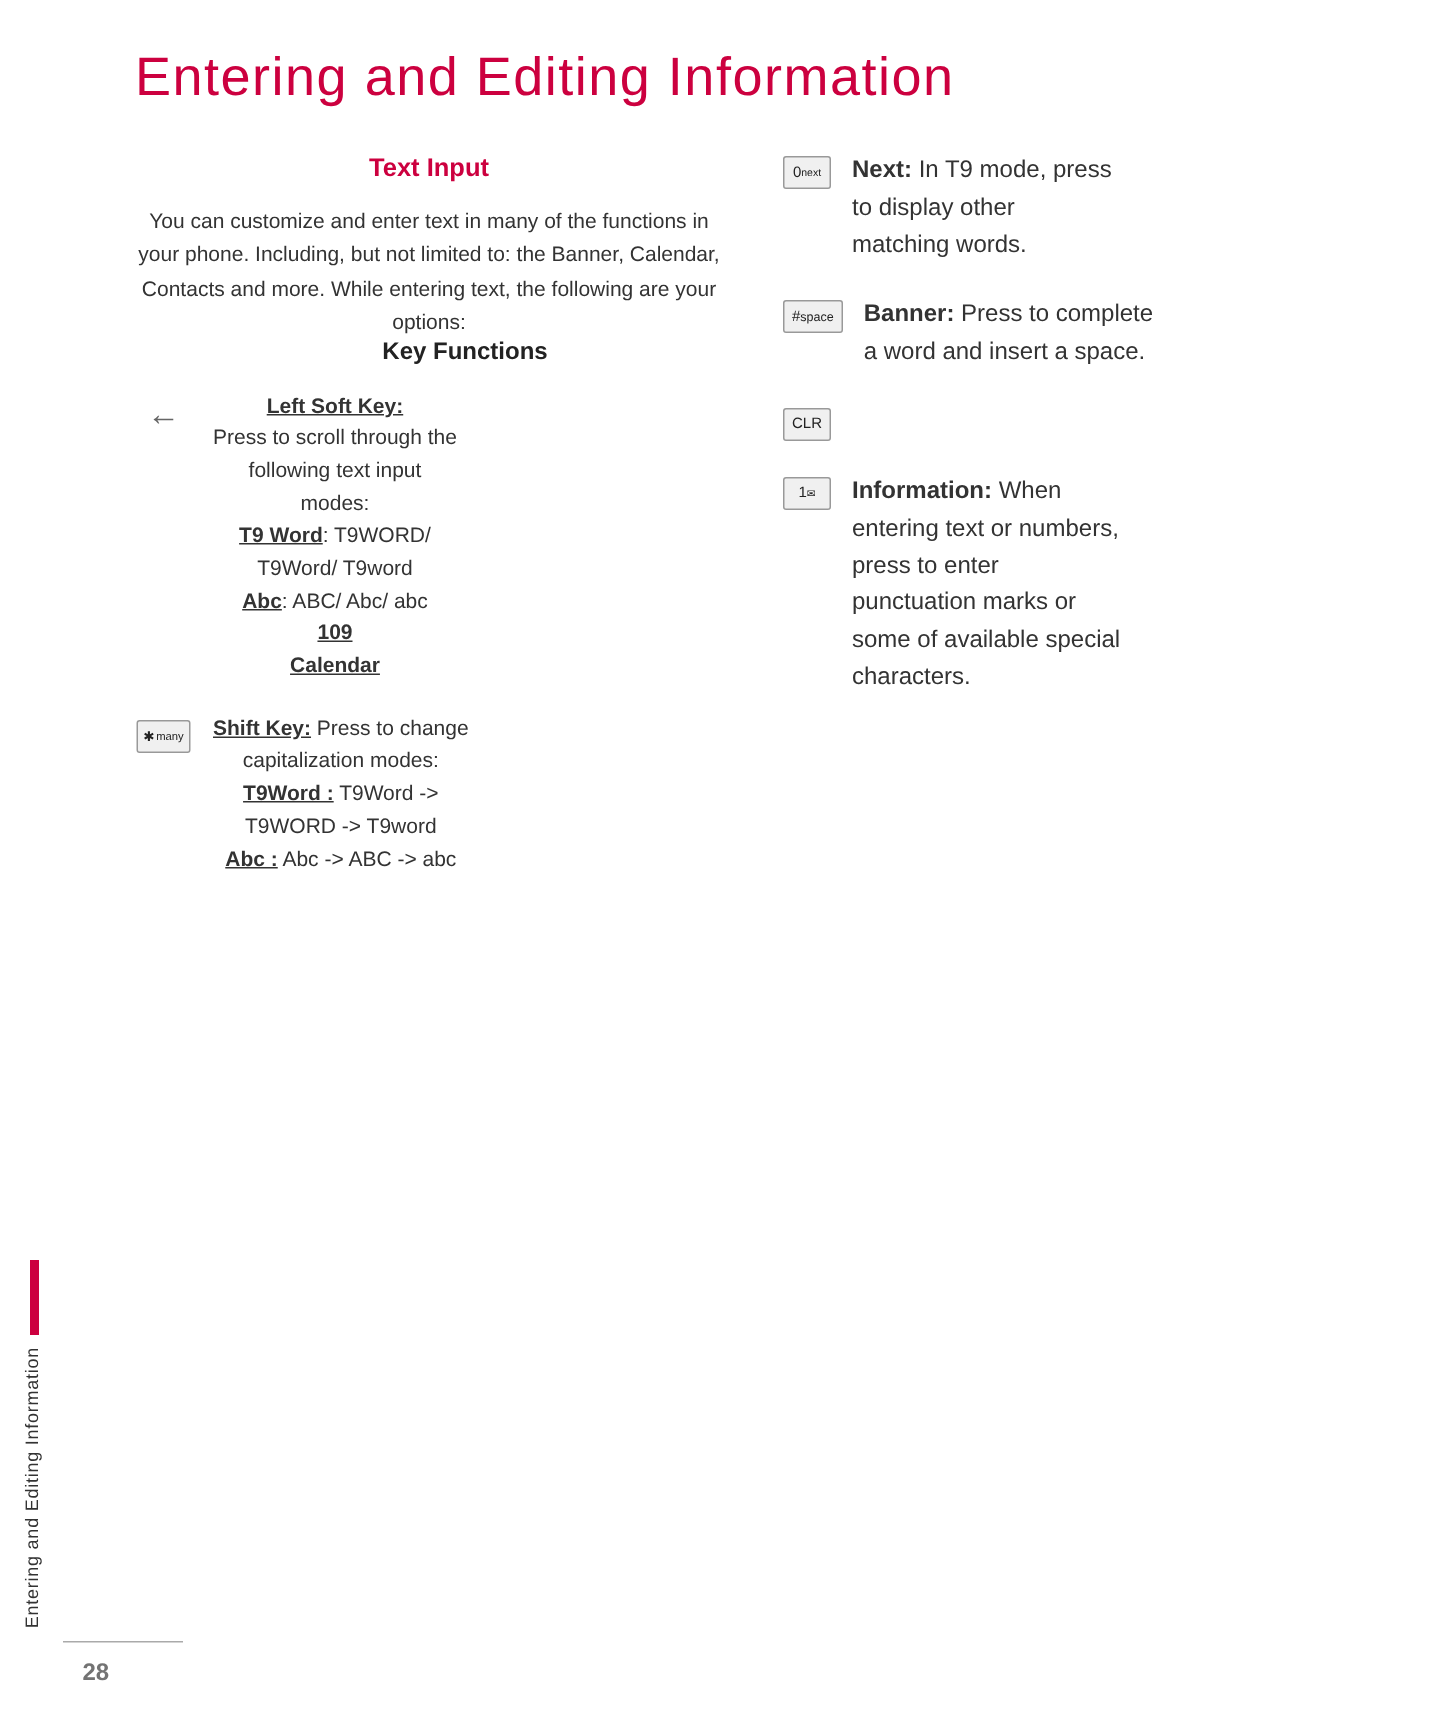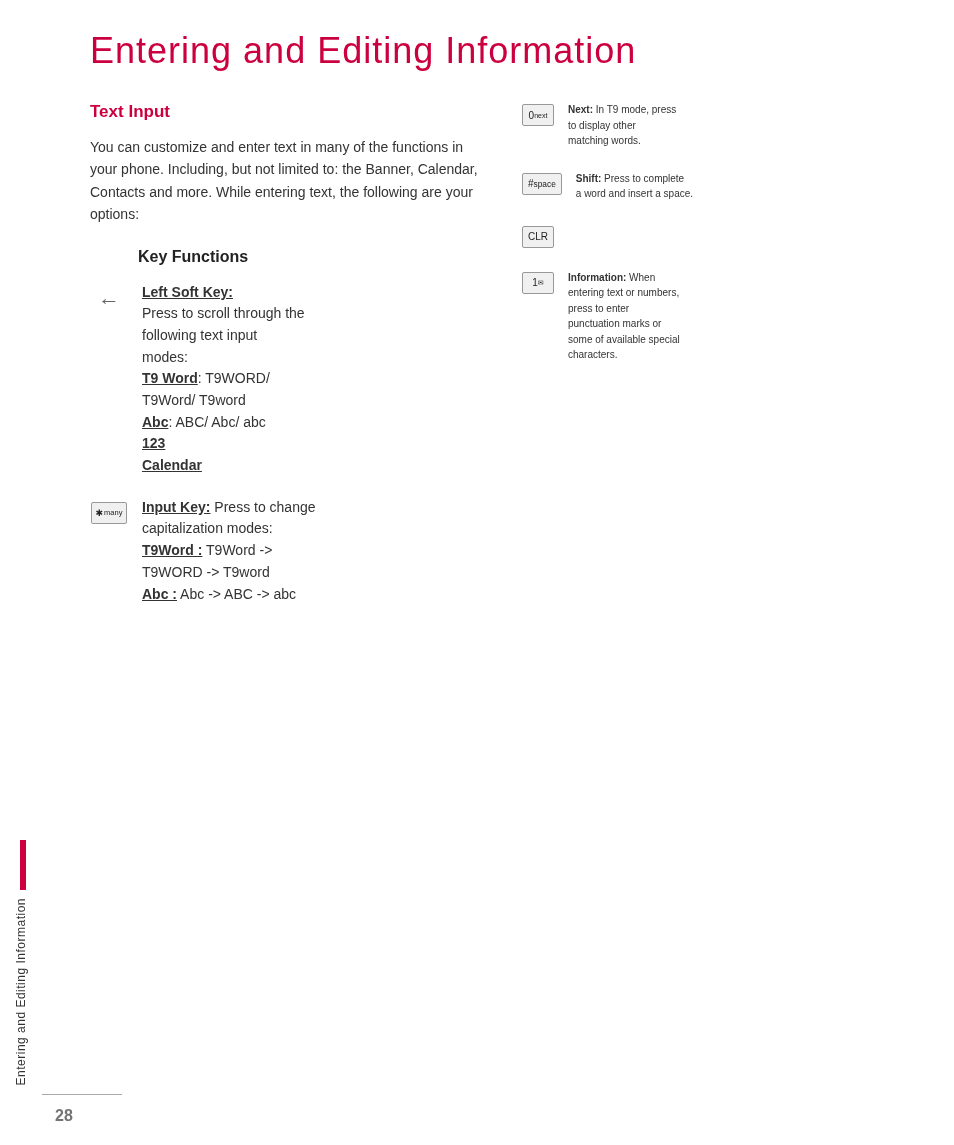--- a/index.html
+++ b/index.html
@@ -63,20 +63,21 @@
 
     
     .columns {
       display: flex;
       gap: 40px;
     }
 
     .col-left {
       flex: 1;
       max-width: 420px;
+      text-align: center;
     }
 
     .col-right {
       flex: 1;
       max-width: 420px;
       padding-top: 0;
     }
 
     
     .section-heading {
@@ -84,21 +85,20 @@
       font-weight: bold;
       color: #cc003f;
       margin-bottom: 14px;
     }
 
     
     .body-text {
       font-size: 14px;
       color: #333;
       line-height: 1.6;
-      margin-bottom: 22px;
     }
 
     
     .key-functions-heading {
       font-size: 16px;
       font-weight: bold;
       color: #222;
       margin-bottom: 16px;
       margin-left: 48px;
     }
@@ -139,21 +139,21 @@
       margin-bottom: 22px;
       gap: 14px;
     }
 
     .right-icon {
       flex-shrink: 0;
       margin-top: 2px;
     }
 
     .right-text {
-      font-size: 10px;
+      font-size: 16px;
       color: #333;
       line-height: 1.55;
     }
 
     .right-text strong {
       font-weight: bold;
     }
 
     
     .page-number {
@@ -241,31 +241,31 @@
           <span class="icon-arrow-left">←</span>
         </div>
         <div class="key-text">
           <strong>Left Soft Key:</strong><br>
           Press to scroll through the<br>
           following text input<br>
           modes:<br>
           <strong>T9 Word</strong>: T9WORD/<br>
           T9Word/ T9word<br>
           <strong>Abc</strong>: ABC/ Abc/ abc<br>
-          <strong>123</strong><br>
+          <strong>109</strong><br>
           <strong>Calendar</strong>
         </div>
       </div>
 
       <div class="key-item">
         <div class="key-icon">
           <span class="icon-star-shift">✱ <small>many</small></span>
         </div>
         <div class="key-text">
-          <strong>Input Key:</strong> Press to change<br>
+          <strong>Shift Key:</strong> Press to change<br>
           capitalization modes:<br>
           <strong>T9Word :</strong> T9Word -&gt;<br>
           T9WORD -&gt; T9word<br>
           <strong>Abc :</strong> Abc -&gt; ABC -&gt; abc
         </div>
       </div>
 
     </div>
 
     <div class="col-right">
@@ -279,21 +279,21 @@
           to display other<br>
           matching words.
         </div>
       </div>
 
       <div class="right-item">
         <div class="right-icon">
           <span class="icon-box"># <small>space</small></span>
         </div>
         <div class="right-text">
-          <strong>Shift:</strong> Press to complete<br>
+          <strong>Banner:</strong> Press to complete<br>
           a word and insert a space.
         </div>
       </div>
 
       <div class="right-item">
         <div class="right-icon">
           <span class="icon-box">CLR</span>
         </div>
       </div>
 

